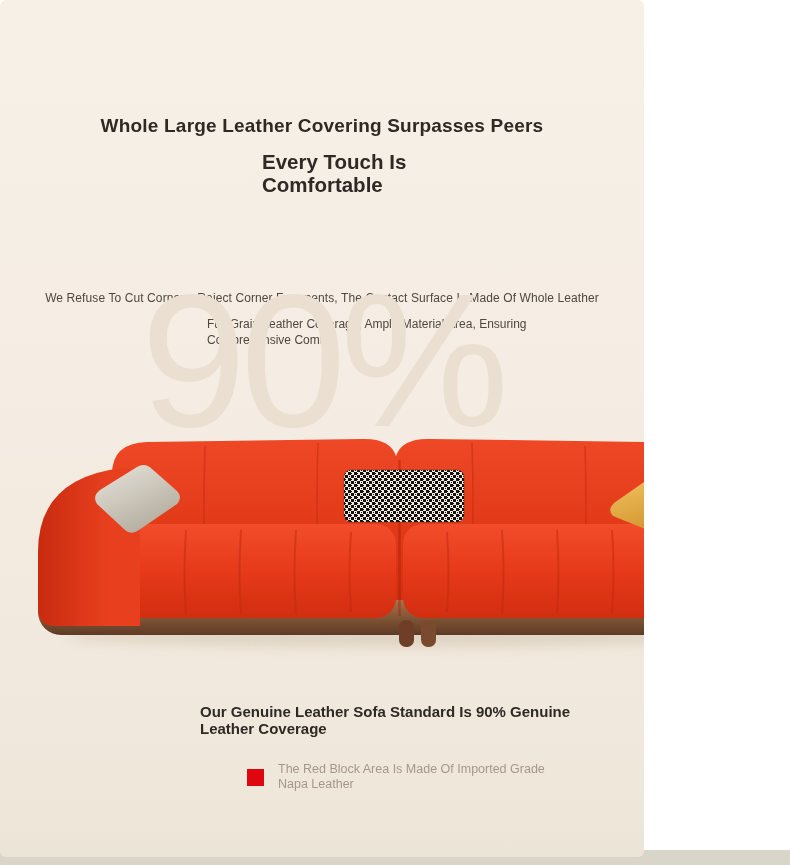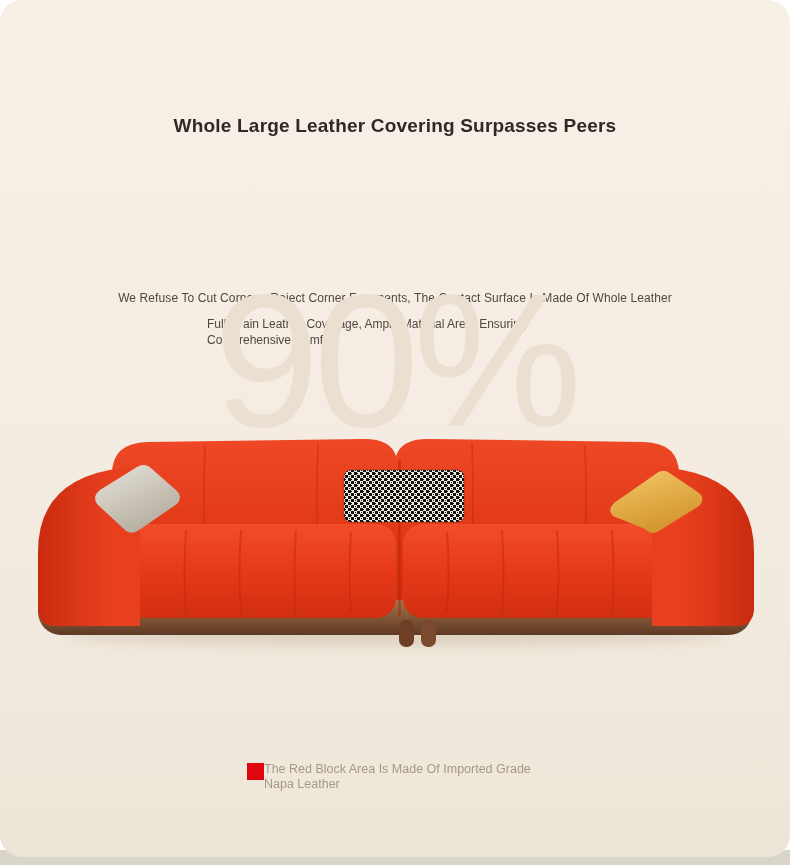--- a/index.html
+++ b/index.html
@@ -1,48 +1,50 @@
 <!DOCTYPE html>
 <html style="--background: #f7f0e7; --heading: #2e2925; --body: #4f473f; --muted: #a5988b; --badge-bg: #ab8066; --badge-text: #f6ead9; --watermark: #ebdfd2; --swatch: #df060f; --sofa-red: #e63a1d; --sofa-red-dark: #c32c10; --wood: #9c6a44; --pillow-white: #e2ded4; --pillow-yellow: #edb94f; --houndstooth-dark: #14100d;"><head>
 <meta charset="utf-8">
 <style>
   html,body{margin:0;padding:0;background:#ffffff;font-family:"Liberation Sans","DejaVu Sans",sans-serif;}
   .stage{position:relative;width:790px;height:865px;margin:0 auto;background:#ffffff;overflow:hidden;}
   .next-strip{position:absolute;left:0;top:850px;width:790px;height:15px;background:#d9d5c8;z-index:0;}
-  .card{position:absolute;left:0;top:0;width:790px;height:857px;border-radius:22px;z-index:1;overflow:hidden;
+  .card{position:absolute;left:0;top:0;width:644px;height:857px;border-radius:6px;z-index:1;overflow:hidden;
         background:linear-gradient(180deg,var(--background,#f7f0e7) 0%,#f5ede3 45%,#efe7da 92%,#ece4d6 100%);}
   .title{position:absolute;left:0;top:115px;width:100%;text-align:center;
          font-size:19px;font-weight:700;color:var(--heading,#2e2925);letter-spacing:.2px;}
   .subtitle{position:absolute;left:262px;top:150px;font-size:20.5px;font-weight:700;line-height:23px;
             color:var(--heading,#2e2925);white-space:pre-line;}
   .badge{position:absolute;left:277px;top:213px;width:214px;height:39px;border-radius:20px;
          background:var(--badge-bg,#ab8066);display:flex;align-items:center;padding-left:22px;}
   .badge span{font-size:11.5px;line-height:13px;color:var(--badge-text,#f6ead9);white-space:pre-line;}
   .para1{position:absolute;left:0;top:291px;width:100%;text-align:center;
          font-size:12px;color:var(--body,#4f473f);letter-spacing:.1px;}
   .para2{position:absolute;left:207px;top:316px;font-size:12px;line-height:16px;
          color:var(--body,#4f473f);white-space:pre-line;}
   .watermark{position:absolute;left:0;top:265px;width:100%;text-align:center;z-index:1;
              font-size:190px;font-weight:400;line-height:1;letter-spacing:-6px;
              color:var(--watermark,#ebdfd2);user-select:none;}
   .sofa{position:absolute;left:0;top:430px;width:790px;height:240px;z-index:2;}
   .footer-heading{position:absolute;left:200px;top:704px;z-index:3;font-size:15px;font-weight:700;
                   line-height:16.5px;color:var(--heading,#2e2925);white-space:pre-line;}
-  .legend{position:absolute;left:247px;top:762px;z-index:3;display:flex;gap:0;align-items:flex-start;}
+  .legend{position:absolute;left:247px;top:762px;z-index:3;display:flex;gap:14px;align-items:center;}
   .swatch{width:17px;height:17px;background:var(--swatch,#df060f);margin-top:1px;flex:0 0 auto;}
   .legend span{font-size:12.5px;line-height:15px;color:var(--muted,#a5988b);white-space:pre-line;}
 </style>
 </head>
 <body>
 
 <div class="stage">
   <div class="next-strip"></div>
   <div class="card">
 
     <div class="title">Whole Large Leather Covering Surpasses Peers</div>
+    <div class="subtitle">Every Touch Is
+Comfortable</div>
 
 
     <div class="para1">We Refuse To Cut Corners, Reject Corner Fragments, The Contact Surface Is Made Of Whole Leather</div>
     <div class="para2">Full Grain Leather Coverage, Ample Material Area, Ensuring
 Comprehensive Comfort</div>
 
     <div class="watermark">90%</div>
 
     <svg class="sofa" viewBox="0 0 790 240" xmlns="http://www.w3.org/2000/svg">
       <defs>
@@ -127,20 +129,22 @@
       <path fill="url(#gradArmL)" d="M140 196 L56 196 Q38 196 38 178 L38 122 Q38 48 122 38 Q140 36 140 54 Z"></path>
       <path fill="url(#gradArmR)" d="M652 196 L736 196 Q754 196 754 178 L754 122 Q754 48 670 38 Q652 36 652 54 Z"></path>
 
       <path fill="url(#gradWhite)" d="M97 74 Q92 66 100 60 L137 37 Q145 32 152 39 L177 61 Q183 67 177 74 L139 100 Q131 106 124 99 Z"></path>
       <g>
         <rect x="344" y="40" width="120" height="52" rx="7" fill="url(#hound)" stroke="#2a241e" stroke-opacity="0.35" stroke-width="1"></rect>
       </g>
       <path fill="url(#gradYellow)" d="M613 86 Q607 80 614 73 L657 43 Q664 38 671 44 L699 63 Q706 69 699 76 L659 101 Q652 106 645 99 Z"></path>
     </svg>
 
+    <div class="footer-heading">Our Genuine Leather Sofa Standard Is 90% Genuine
+Leather Coverage</div>
 
     <div class="legend">
       <div class="swatch"></div>
       <span>The Red Block Area Is Made Of Imported Grade
 Napa Leather</span>
     </div>
 
   </div>
 </div>
 

